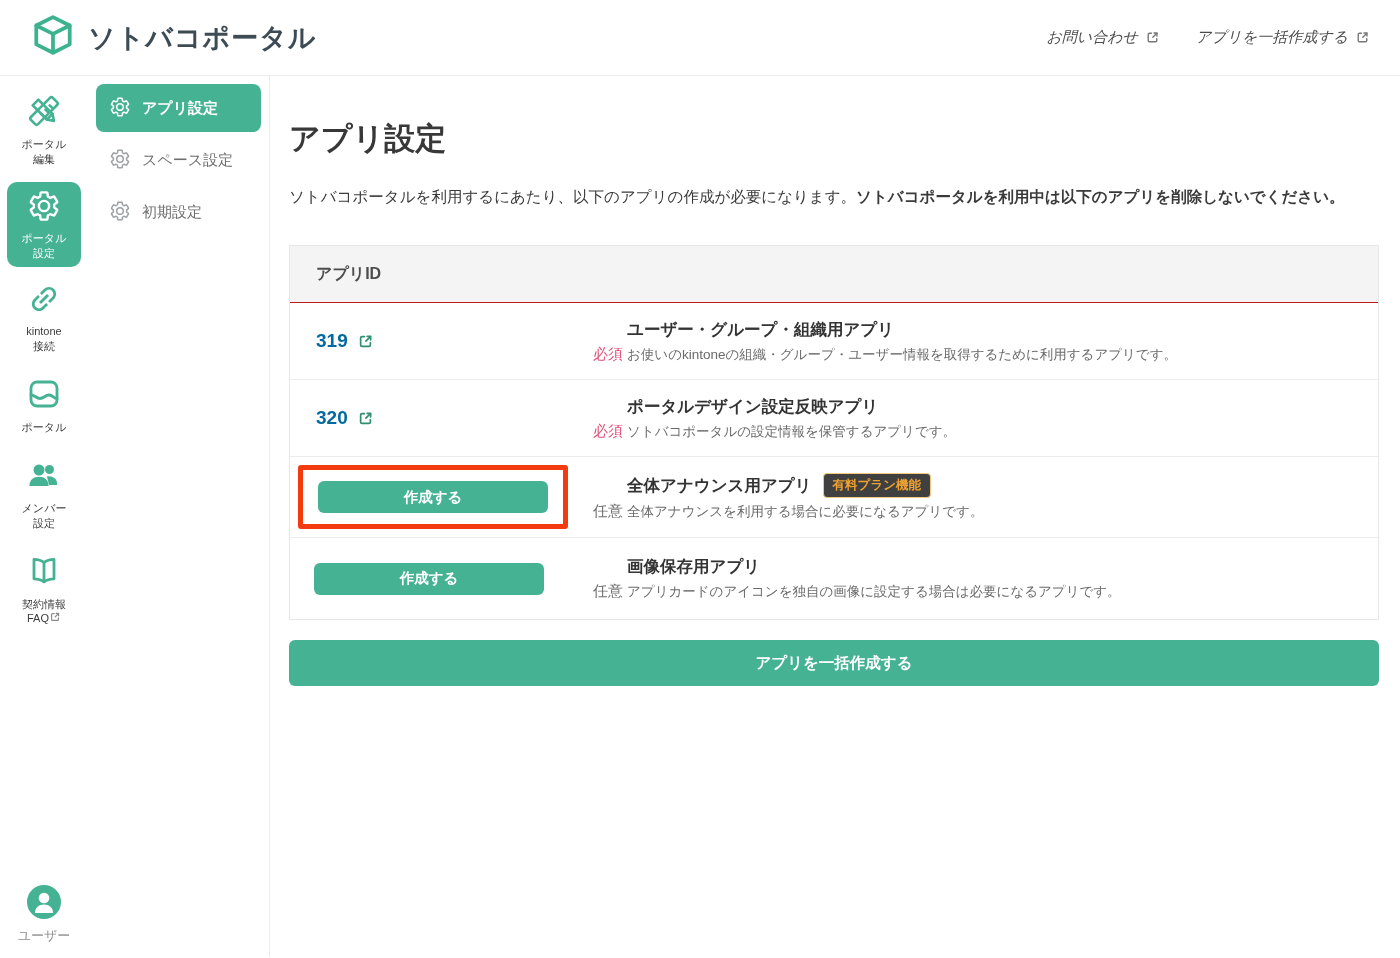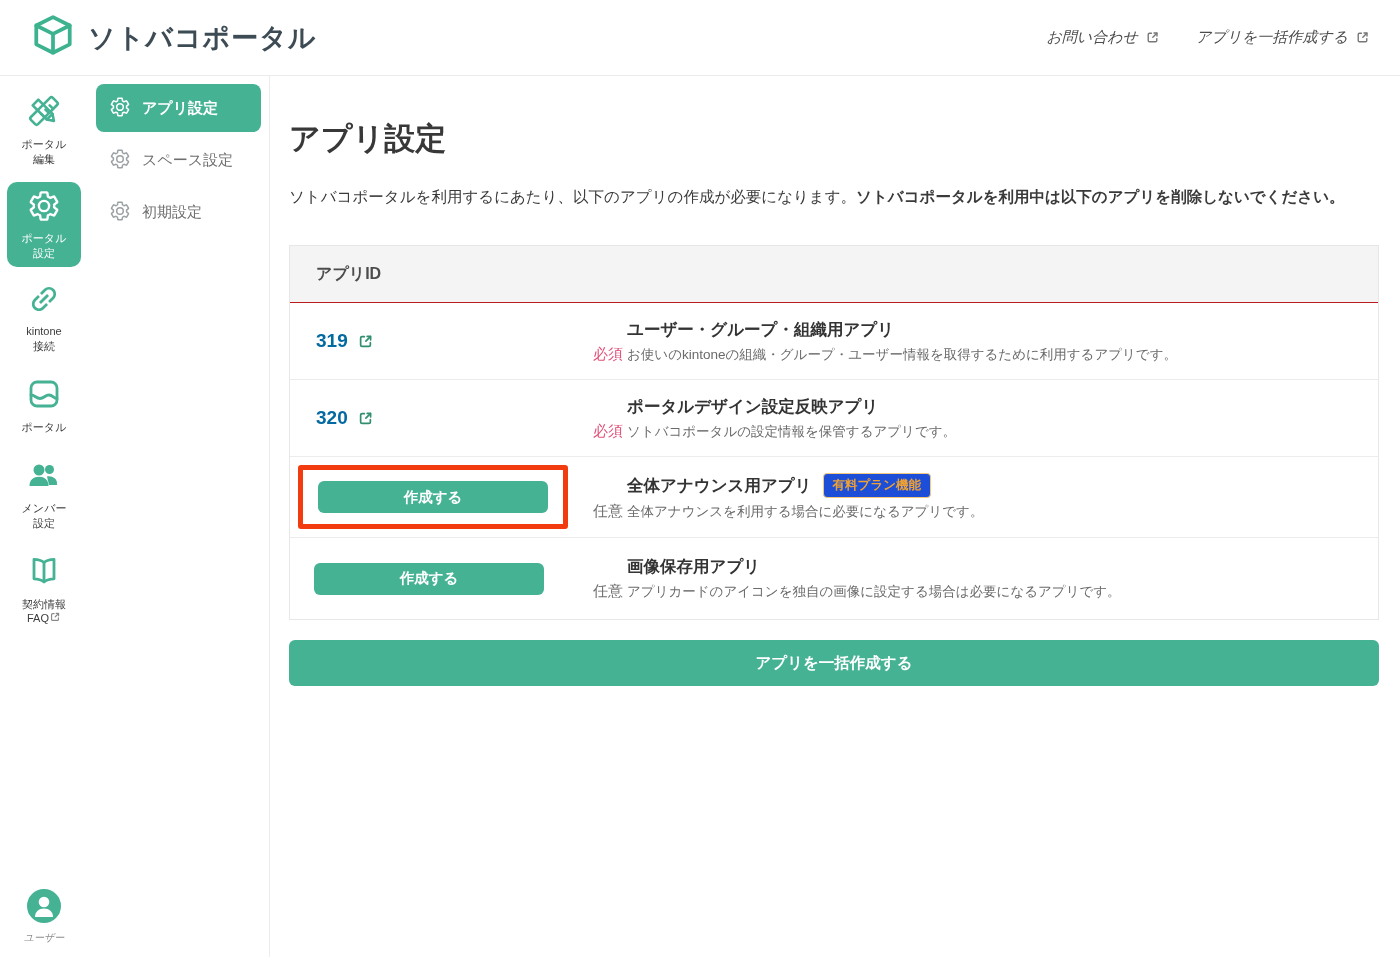--- a/index.html
+++ b/index.html
@@ -20,21 +20,21 @@
 
   
   .rail { width:88px; display:flex; flex-direction:column; align-items:center; padding-top:10px; }
   .rail-item { width:74px; display:flex; flex-direction:column; align-items:center;
     gap:4px; padding:7px 0; border-radius:10px; margin-bottom:8px; cursor:pointer; }
   .rail-item .rail-label { font-size:11px; line-height:1.35; color:#3c3c3c; text-align:center; font-weight:500; }
   .rail-item.active { background:#45B294; }
   .rail-item.active .rail-label { color:#fff; }
   .rail-user { margin-top:auto; margin-bottom:12px; display:flex; flex-direction:column;
     align-items:center; gap:4px; cursor:pointer; }
-  .rail-user .rail-label { color:#8d8d8d; font-size:10px;font-style:italic; }
+  .rail-user .rail-label { color:#8d8d8d; font-size:13px; }
 
   
   .subnav { width:182px; border-right:1px solid #ececec; padding-top:4px; }
   .subnav-item { height:48px; margin:4px 8px; border-radius:8px; display:flex; align-items:center;
     gap:11px; padding:0 13px; font-size:15px; color:#6e6e6e; cursor:pointer; }
   .subnav-item.active { background:#45B294; color:#fff; font-weight:600; }
 
   
   .main { flex:1; padding:0 21px 0 19px; }
   .page-title { font-size:31px; color:#383838; margin:42px 0 22px; font-weight:700; }
@@ -53,21 +53,21 @@
 
   .cell-id { padding-left:26px; font-size:19px; font-weight:600; color:#0369a1;
     display:flex; align-items:center; gap:9px; }
   .cell-btn { padding-left:24px; }
   .cell-usage { padding:13px 16px; display:flex; align-items:flex-end; }
   .req { font-size:15px; color:#6f6f6f; width:34px; flex-shrink:0; }
   .req.required { color:#E0527A; }
   .usage-title { font-size:16.5px; font-weight:700; color:#333; display:flex; align-items:center; gap:11px; }
   .usage-desc { font-size:13.5px; color:#6a6a6a; margin-top:5px; }
   .badge { font-size:12.5px; color:#efa232; border:1px solid #f1c87e; border-radius:4px;
-    padding:3px 9px; font-weight:600; background:#1d4ed8; }
+    padding:3px 9px; font-weight:600; background:#404040; }
 
   .create-btn { width:230px; height:32px; border-radius:6px; background:#45B294; color:#fff;
     font-size:14.5px; font-weight:700; border:none; cursor:pointer;
     display:flex; align-items:center; justify-content:center;
     font-family:"Liberation Sans","DejaVu Sans",sans-serif; }
   .highlight-wrap { display:inline-block; border:5px solid #F23B0F; border-radius:3px;
     padding:11px 15px; margin-left:-16px; background:transparent; }
 
   .bulk-btn { margin-top:20px; width:100%; height:46px; border-radius:6px; background:#45B294;
     color:#fff; font-size:15.5px; font-weight:700; border:none; cursor:pointer;

